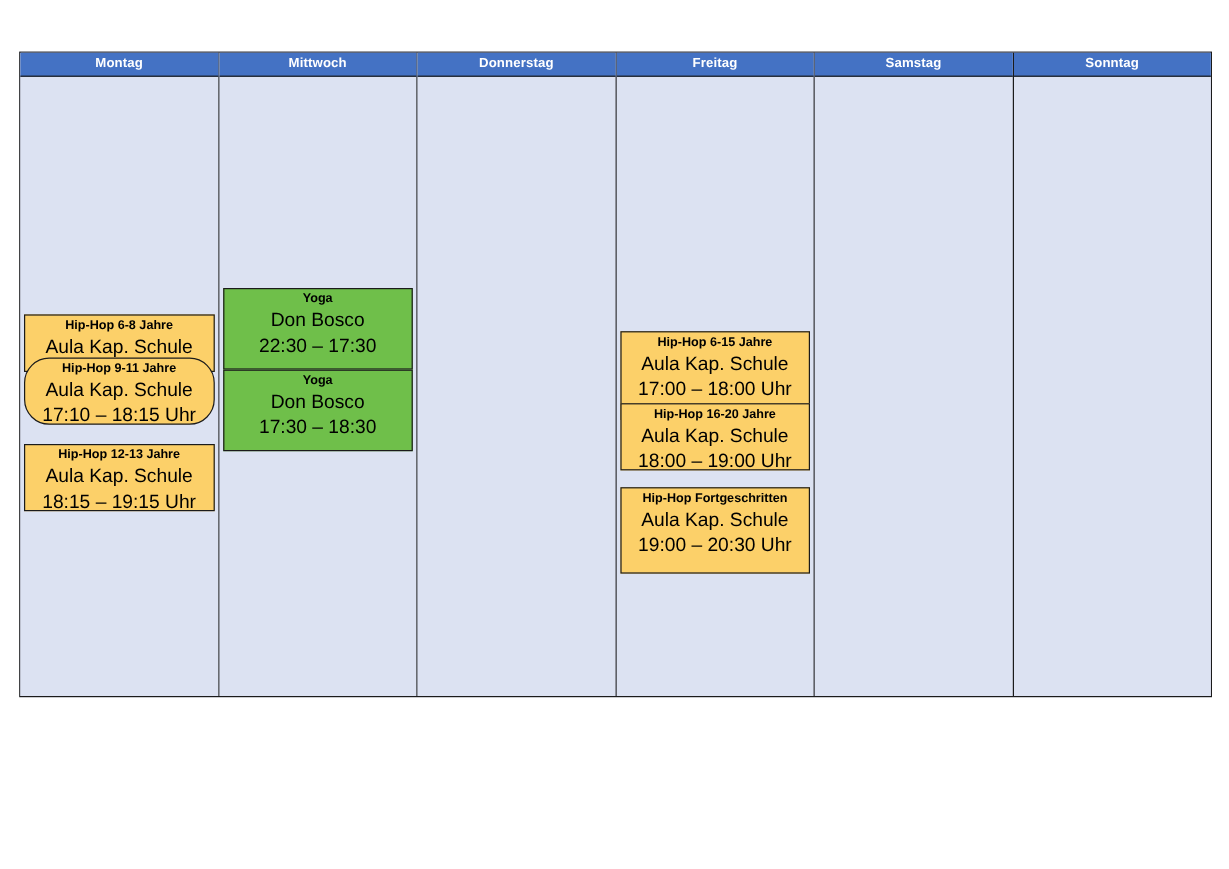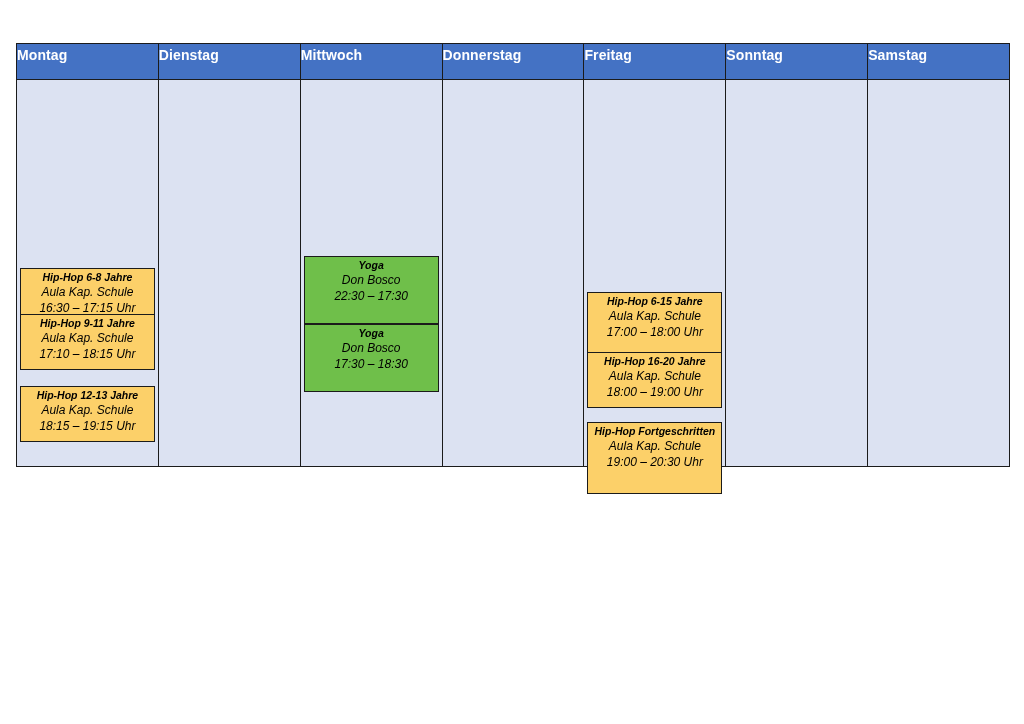--- a/index.html
+++ b/index.html
@@ -35,34 +35,33 @@
     flex-direction: column;
     background: #dce2f2;
   }
   .day-column:last-child {
     border-right: none;
   }
 
   .day-header {
     background: #4472c4;
     color: #ffffff;
-    font-size: 14px;
+    font-size: 11px;
     font-weight: bold;
-    text-align: left;
-    padding: 3px 0 16px 0;
+    text-align: center;
+    padding: 3px 0 4px 0;
     border-bottom: 1px solid #1b1b1b;
     letter-spacing: 0.1px;
   }
 
   .day-body {
     position: relative;
-    height: 386px;
+    height: 516px;
     padding: 0 2px;
     box-sizing: border-box;
-    font-style: italic;
   }
 
   .event {
     position: absolute;
     left: 3px;
     right: 3px;
     box-sizing: border-box;
     border: 1px solid #1b1b1b;
     text-align: center;
     padding: 2px 2px 3px 2px;
@@ -70,52 +69,48 @@
     font-size: 10.5px;
     color: #000000;
   }
   .event .title {
     font-weight: bold;
     font-size: 10.5px;
     display: block;
   }
   .event .line {
     display: block;
-    font-size: 12px;
+    font-size: 16px;
   }
   .ev-orange { background: #fcd069; }
   .ev-green  { background: #6fbf4a; }
 </style>
 </head>
 <body>
 
 <div id="schedule">
     <div class="day-column">
       <div class="day-header">Montag</div>
       <div class="day-body">
-        <div class="event ev-orange" style="top: 188px; height: 48px;">
+        <div class="event ev-orange" style="top: 198px; height: 48px;">
           <span class="title">Hip-Hop 6-8 Jahre</span>
           <span class="line">Aula Kap. Schule</span>
           <span class="line">16:30 – 17:15 Uhr</span>
         </div>
-        <div class="event ev-orange" style="top: 234px; height: 56px;">
+        <div class="event ev-orange" style="top: 234px; height: 56px; border-radius: 21px;">
           <span class="title">Hip-Hop 9-11 Jahre</span>
           <span class="line">Aula Kap. Schule</span>
           <span class="line">17:10 – 18:15 Uhr</span>
         </div>
         <div class="event ev-orange" style="top: 306px; height: 56px;">
           <span class="title">Hip-Hop 12-13 Jahre</span>
           <span class="line">Aula Kap. Schule</span>
           <span class="line">18:15 – 19:15 Uhr</span>
         </div>
       </div>
-    </div>
-    <div class="day-column">
-      <div class="day-header">Dienstag</div>
-      <div class="day-body"></div>
     </div>
     <div class="day-column">
       <div class="day-header">Mittwoch</div>
       <div class="day-body">
         <div class="event ev-green" style="top: 176px; height: 68px;">
           <span class="title">Yoga</span>
           <span class="line">Don Bosco</span>
           <span class="line">22:30 – 17:30</span>
         </div>
         <div class="event ev-green" style="top: 244px; height: 68px;">
@@ -143,20 +138,20 @@
           <span class="line">18:00 – 19:00 Uhr</span>
         </div>
         <div class="event ev-orange" style="top: 342px; height: 72px;">
           <span class="title">Hip-Hop Fortgeschritten</span>
           <span class="line">Aula Kap. Schule</span>
           <span class="line">19:00 – 20:30 Uhr</span>
         </div>
       </div>
     </div>
     <div class="day-column">
-      <div class="day-header">Sonntag</div>
+      <div class="day-header">Samstag</div>
       <div class="day-body"></div>
     </div>
     <div class="day-column">
-      <div class="day-header">Samstag</div>
+      <div class="day-header">Sonntag</div>
       <div class="day-body"></div>
     </div>
   </div>
 
 </body></html>

